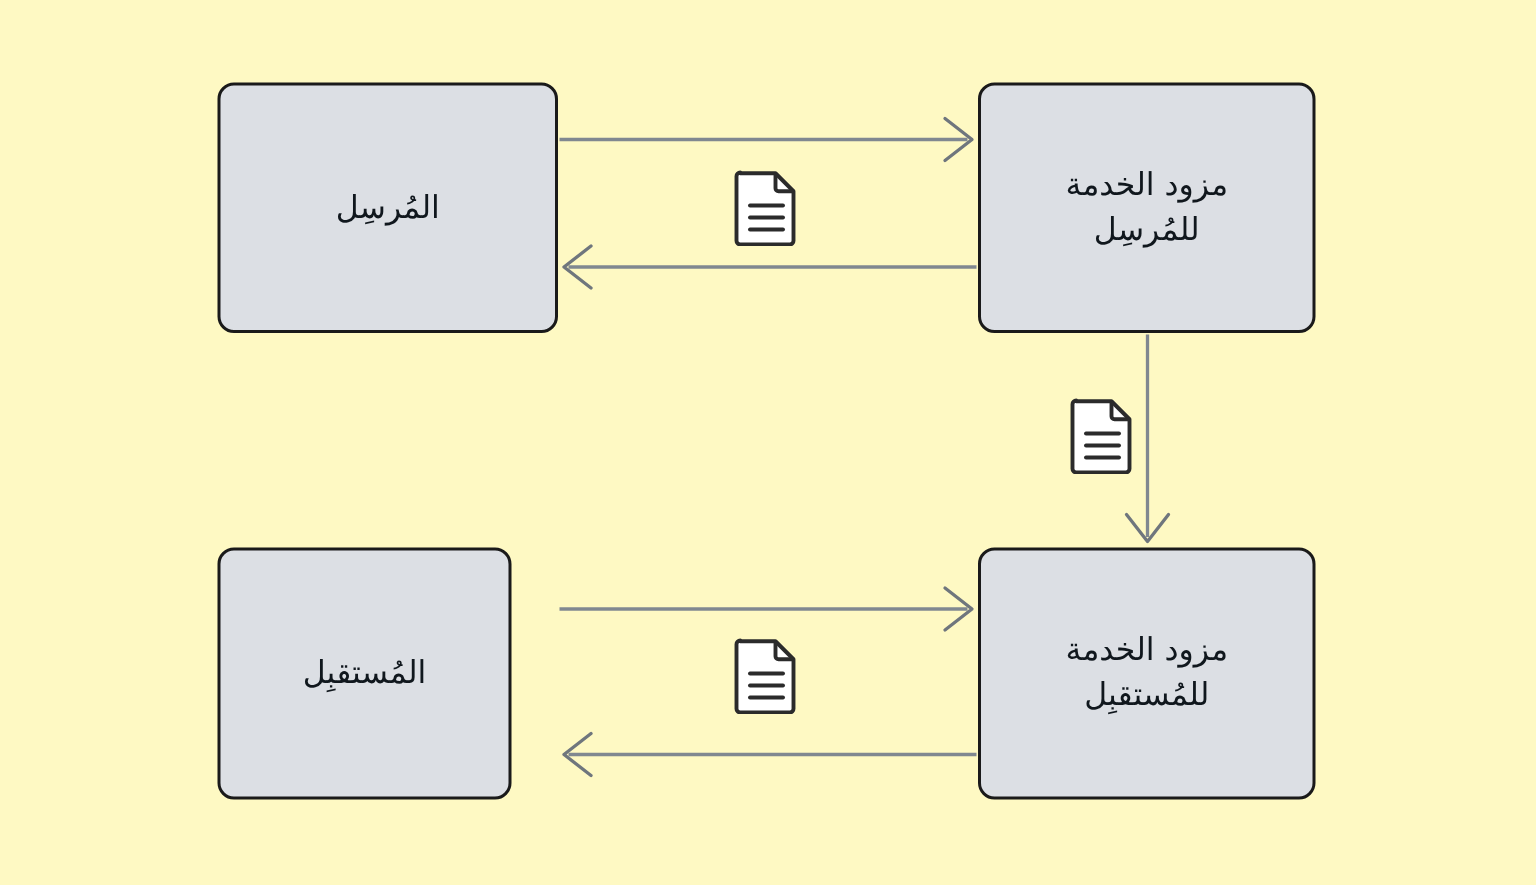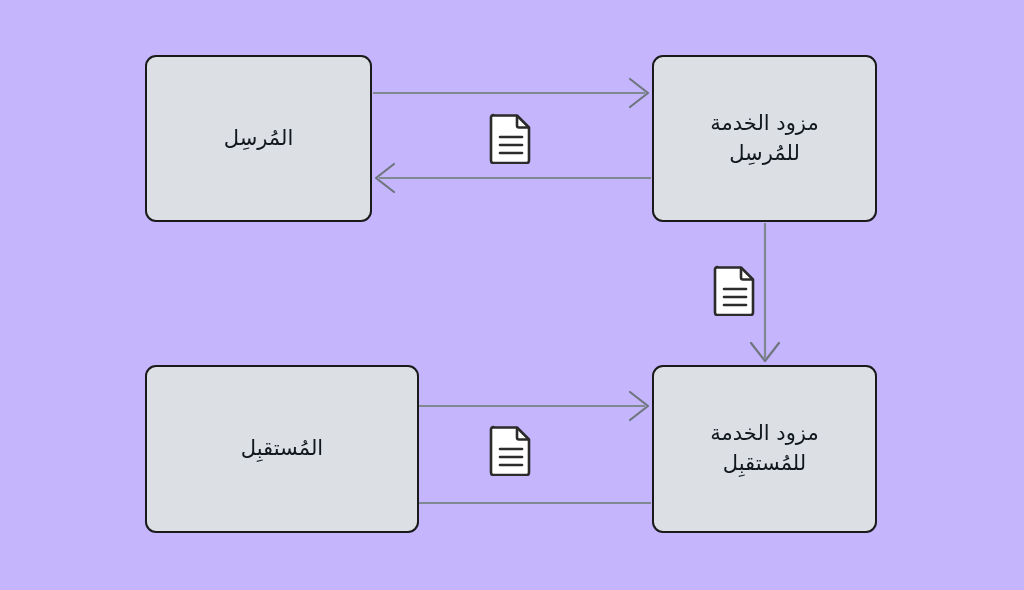--- a/index.html
+++ b/index.html
@@ -10,21 +10,21 @@
   body {
     width: 1024px;
     height: 590px;
     font-family: "DejaVu Sans", "Liberation Sans", sans-serif;
     overflow: hidden;
   }
   #canvas {
     position: relative;
     width: 1024px;
     height: 590px;
-    background: #c4b5fd;
+    background: #fef9c3;
   }
   .node {
     position: absolute;
     box-sizing: border-box;
     background: #dcdfe4;
     border: 2.5px solid #1a1a1a;
     border-radius: 11px;
     display: flex;
     align-items: center;
     justify-content: center;
@@ -36,21 +36,21 @@
     line-height: 1.42;
     color: #10171d;
     font-family: "DejaVu Sans", "Liberation Sans", sans-serif;
     white-space: pre-line;
     padding: 0 10px;
     direction: rtl;
     unicode-bidi: isolate;
   }
   .node-sender      { left: 145px; top: 55px;  width: 227px; height: 167px; }
   .node-sender-sp   { left: 652px; top: 55px;  width: 225px; height: 167px; }
-  .node-receiver    { left: 145px; top: 365px; width: 274px; height: 168px; }
+  .node-receiver    { left: 145px; top: 365px; width: 196px; height: 168px; }
   .node-receiver-sp { left: 652px; top: 365px; width: 225px; height: 168px; }
 
   .edge-layer {
     position: absolute;
     left: 0; top: 0;
     width: 1024px;
     height: 590px;
     pointer-events: none;
   }
   .doc-icon {

